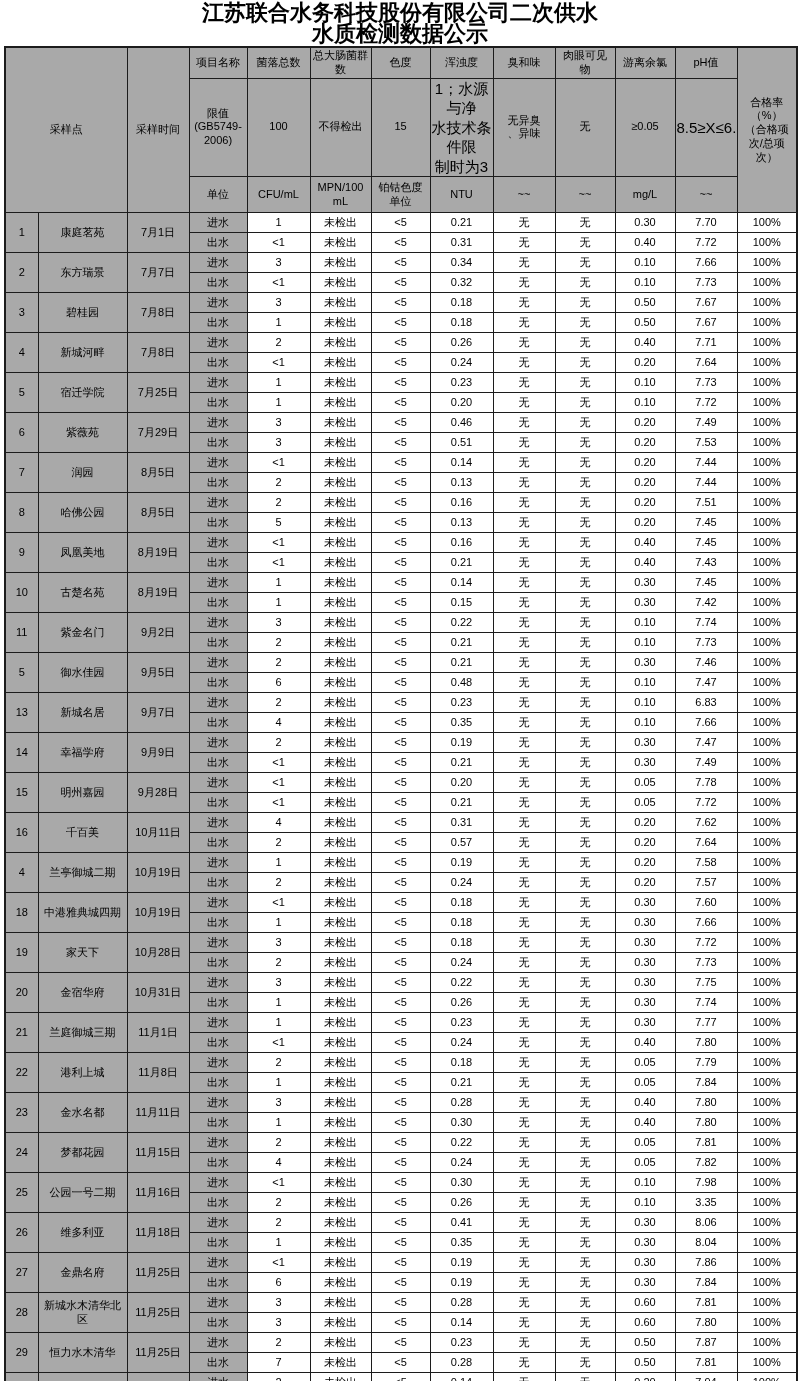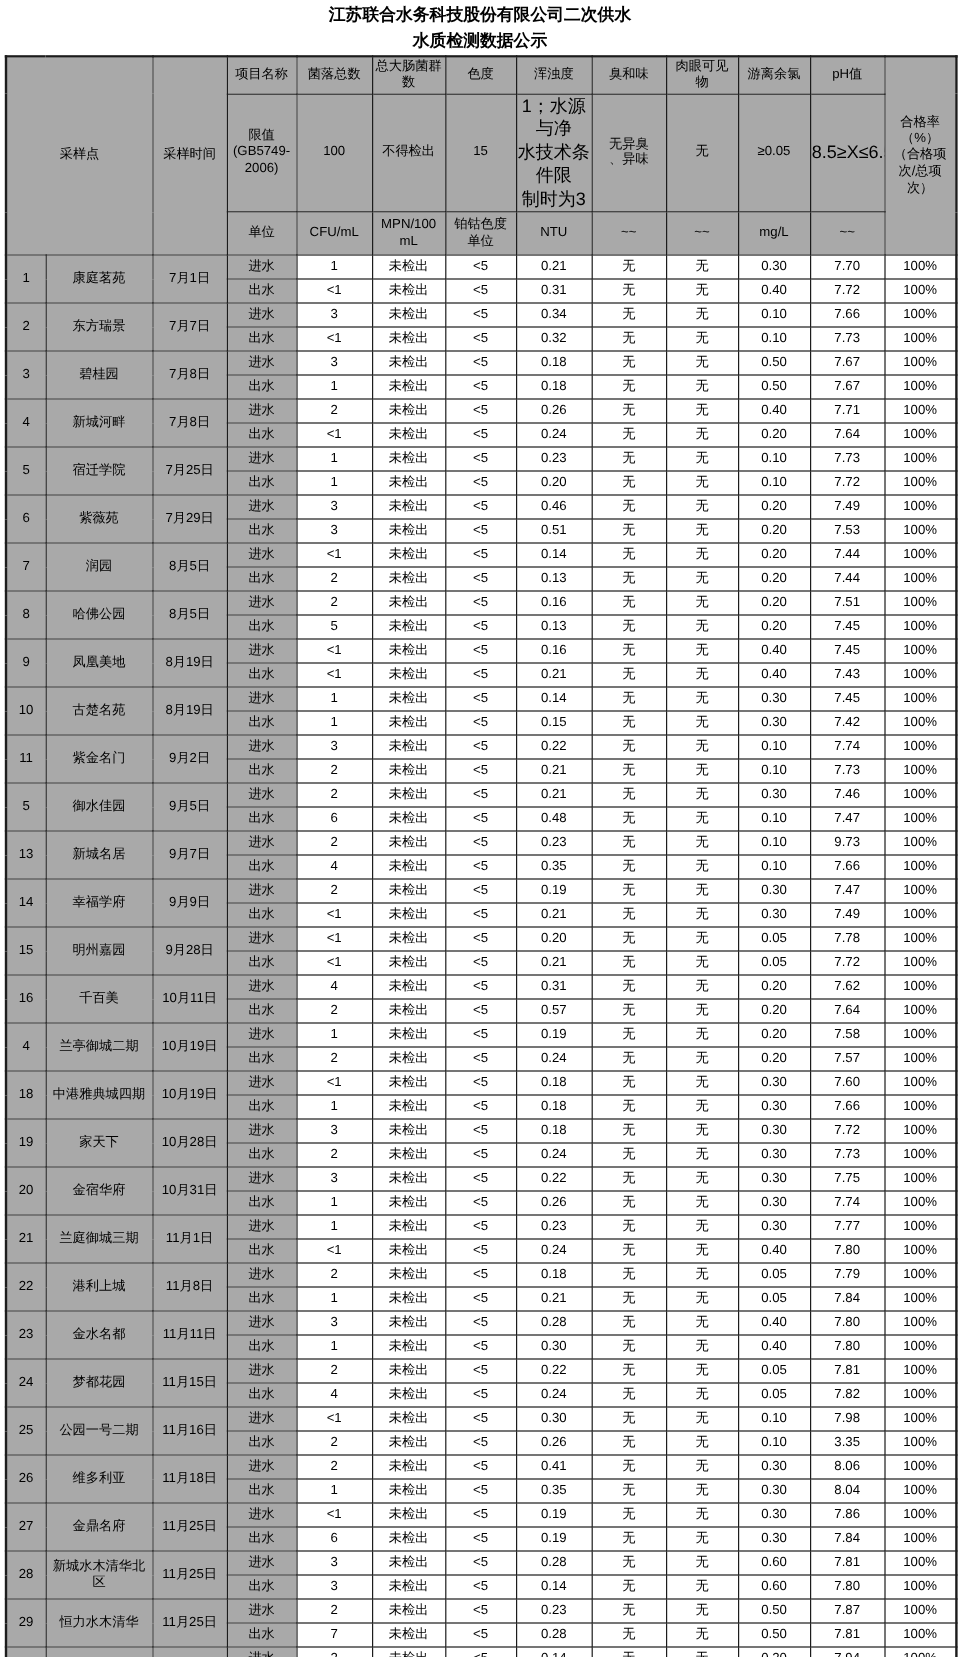--- a/index.html
+++ b/index.html
@@ -2,21 +2,21 @@
 <html><head>
 <meta charset="utf-8">
 <style>
   html,body{margin:0;padding:0;}
   body{
     width:800px;height:1381px;background:#ffffff;color:#000;
     font-family:"Liberation Sans","DejaVu Sans",sans-serif;
     -webkit-font-smoothing:antialiased;
   }
   .page-title{
-    text-align:center;font-weight:bold;font-size:14px;line-height:21px;
+    text-align:center;font-weight:bold;font-size:22px;line-height:21px;
     padding-top:2px;color:#000;
   }
   table.wq{
     border-collapse:collapse;table-layout:fixed;
     width:793px;margin:2px 0 0 4px;
     border:2px solid #1c1c1c;
   }
   .wq th,.wq td{
     border:1px solid #1c1c1c;
     text-align:center;vertical-align:middle;
@@ -437,21 +437,21 @@
         <td rowspan="2" class="gray">新城名居</td>
         <td rowspan="2" class="gray">9月7日</td>
         <td class="gray">进水</td>
         <td>2</td>
         <td>未检出</td>
         <td>&lt;5</td>
         <td>0.23</td>
         <td>无</td>
         <td>无</td>
         <td>0.10</td>
-        <td>9.73</td>
+        <td>6.83</td>
         <td>100%</td>
       </tr>
       <tr>
         <td class="gray">出水</td>
         <td>4</td>
         <td>未检出</td>
         <td>&lt;5</td>
         <td>0.35</td>
         <td>无</td>
         <td>无</td>

